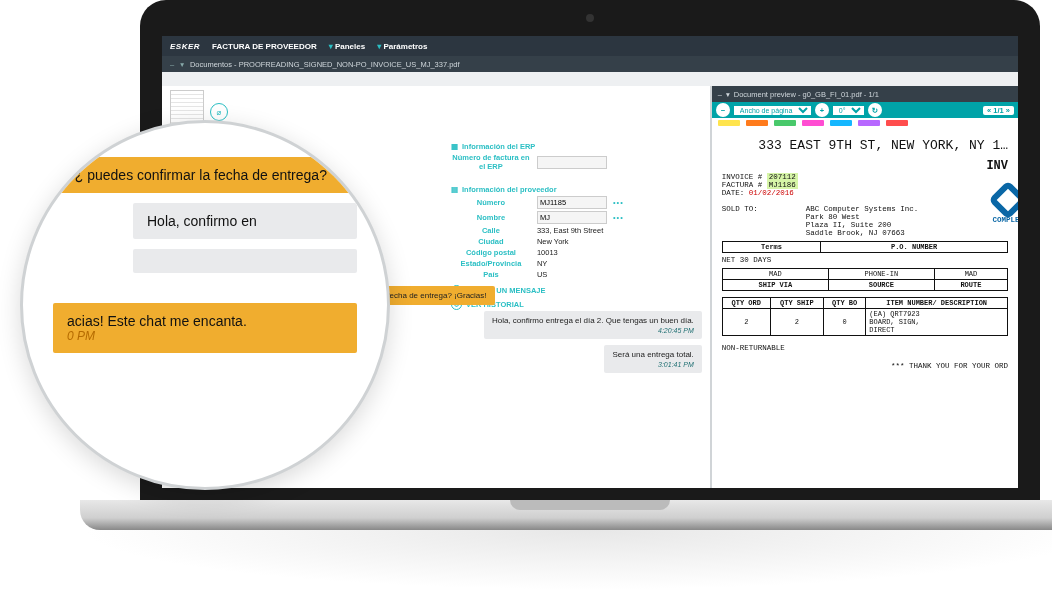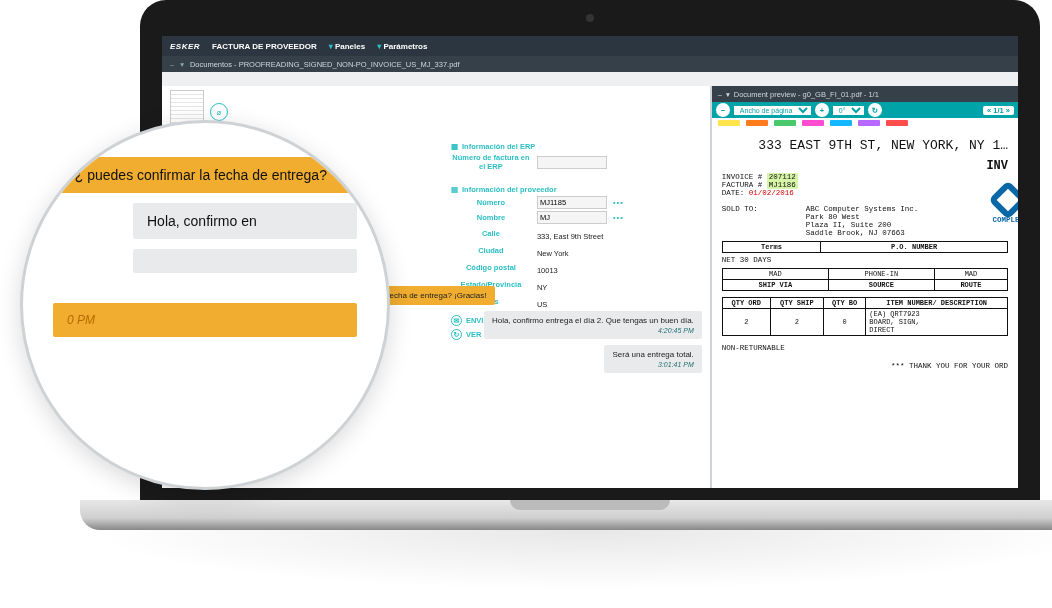--- a/index.html
+++ b/index.html
@@ -81,21 +81,21 @@
           repeating-linear-gradient(#fff,#fff 3px,#e5e5e5 3px,#e5e5e5 4px);}
   .attach{ width:18px;height:18px;border:1.5px solid #2bbfc4;border-radius:50%;
            color:#2bbfc4; display:flex;align-items:center;justify-content:center;}
 
   .sections{ display:flex; gap:20px; padding:4px 8px 0 18px;}
   .secTitle{ color:#2bbfc4; font-weight:bold; display:flex;align-items:center;gap:4px;}
   .secTitle .ico{color:#2bbfc4;}
   .col{ flex:1; font-size:7.5px;}
   .kv{ display:flex; gap:6px; margin:2px 0; align-items:center;}
   .kv .k{ width:80px; text-align:center; color:#2bbfc4; font-weight:bold;}
-  .kv .v{ color:#222;margin-top:6px;}
+  .kv .v{ color:#222;}
   .kv input{ font-size:7.5px; border:1px solid #ccc; padding:1px 2px; width:70px; background:#f5f5f5;}
   .dots{ color:#2bbfc4; letter-spacing:1px;}
 
   .actions{ margin-top:6px;}
   .actions a{ color:#2bbfc4; font-weight:bold; display:flex; gap:4px; align-items:center; margin:3px 0;}
   .actions .circ{ width:11px;height:11px;border:1.5px solid #2bbfc4;border-radius:50%;
                   font-size:7px; display:flex;align-items:center;justify-content:center;}
 
   
   .chat{ position:absolute; left:140px; right:8px; top:200px; display:flex; flex-direction:column; gap:6px;}
@@ -344,16 +344,17 @@
 <div class="mag">
   <div class="mag-inner">
     <div class="mbubble me">
       <div>, ¿ puedes confirmar la fecha de entrega?</div>
     </div>
     <div class="mbubble them">
       <div>Hola, confirmo en</div>
     </div>
     <div class="mbubble them" style="height:24px"></div>
     <div class="mbubble me last">
+      <div>acias! Este chat me encanta.</div>
       <div class="mts">0 PM</div>
     </div>
   </div>
 </div>
 
 </body></html>

